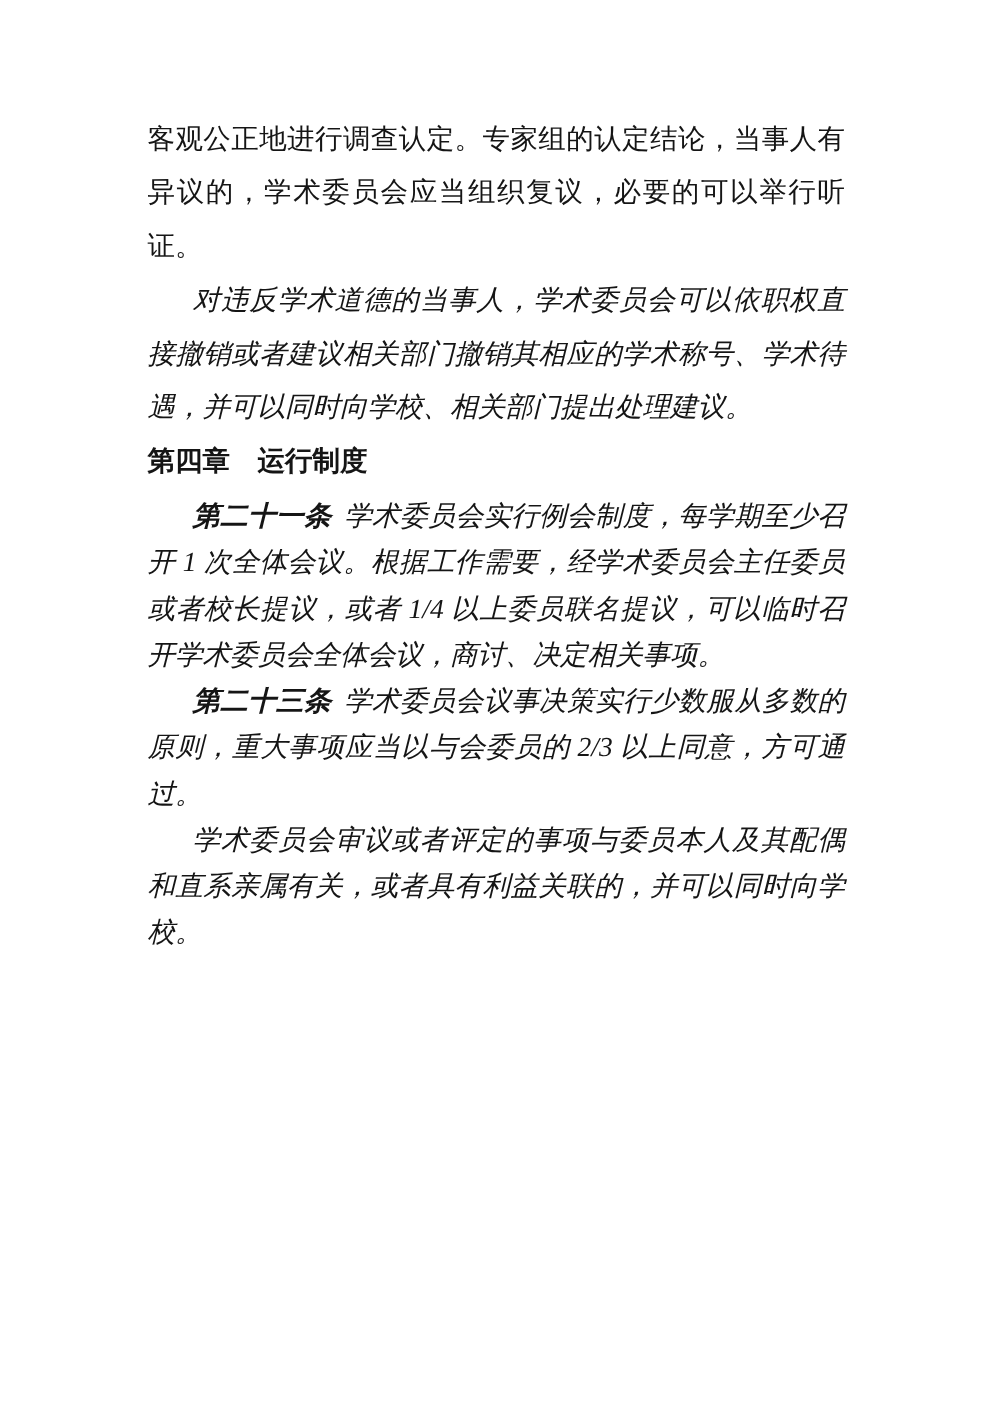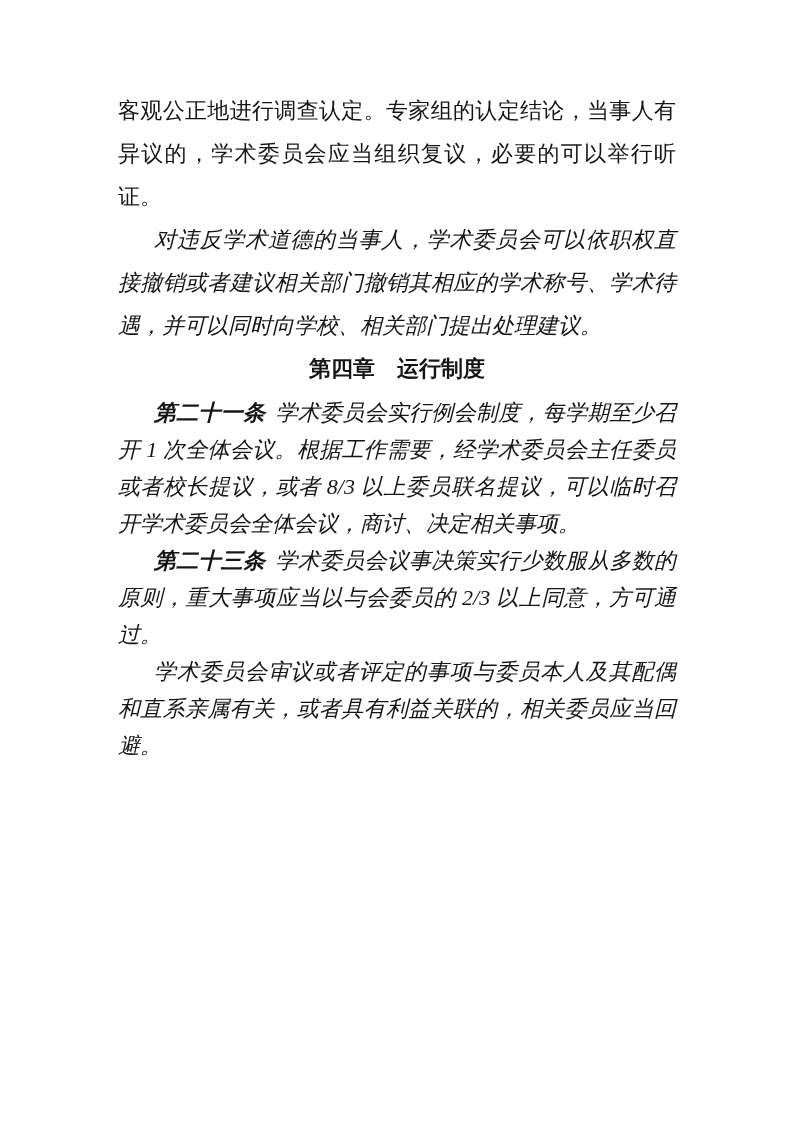--- a/index.html
+++ b/index.html
@@ -30,44 +30,44 @@
     word-break: break-all;
   }
   .s1 { line-height: 43px; }
   .s2 { line-height: 37px; }
   .indent { text-indent: 36px; font-style: italic; }
   .chapter {
     margin: 0 0 4px 0;
     font-size: 22px;
     line-height: 43px;
     font-weight: bold;
-    text-align: center;
+    text-align: left;
     text-indent: 0;
   }
   .label {
     font-weight: bold;
     margin-right: 10px;
     margin-top: 36px;
   }
 </style>
 </head>
 <body>
 
 <div class="page">
   <div class="content">
 
     <p class="para s1">客观公正地进行调查认定。专家组的认定结论，当事人有异议的，学术委员会应当组织复议，必要的可以举行听证。</p>
 
     <p class="para s1 indent">对违反学术道德的当事人，学术委员会可以依职权直接撤销或者建议相关部门撤销其相应的学术称号、学术待遇，并可以同时向学校、相关部门提出处理建议。</p>
 
     <h2 class="chapter">第四章　运行制度</h2>
 
-    <p class="para s2 indent"><span class="label">第二十一条</span><span>学术委员会实行例会制度，每学期至少召开 1 次全体会议。根据工作需要，经学术委员会主任委员或者校长提议，或者 8/3 以上委员联名提议，可以临时召开学术委员会全体会议，商讨、决定相关事项。</span></p>
+    <p class="para s2 indent"><span class="label">第二十一条</span><span>学术委员会实行例会制度，每学期至少召开 1 次全体会议。根据工作需要，经学术委员会主任委员或者校长提议，或者 1/4 以上委员联名提议，可以临时召开学术委员会全体会议，商讨、决定相关事项。</span></p>
 
 
 
     <p class="para s2 indent"><span class="label">第二十三条</span><span>学术委员会议事决策实行少数服从多数的原则，重大事项应当以与会委员的 2/3 以上同意，方可通过。</span></p>
 
 
-    <p class="para s2 indent">学术委员会审议或者评定的事项与委员本人及其配偶和直系亲属有关，或者具有利益关联的，相关委员应当回避。</p>
+    <p class="para s2 indent">学术委员会审议或者评定的事项与委员本人及其配偶和直系亲属有关，或者具有利益关联的，并可以同时向学校。</p>
 
   </div>
 </div>
 
 </body></html>

